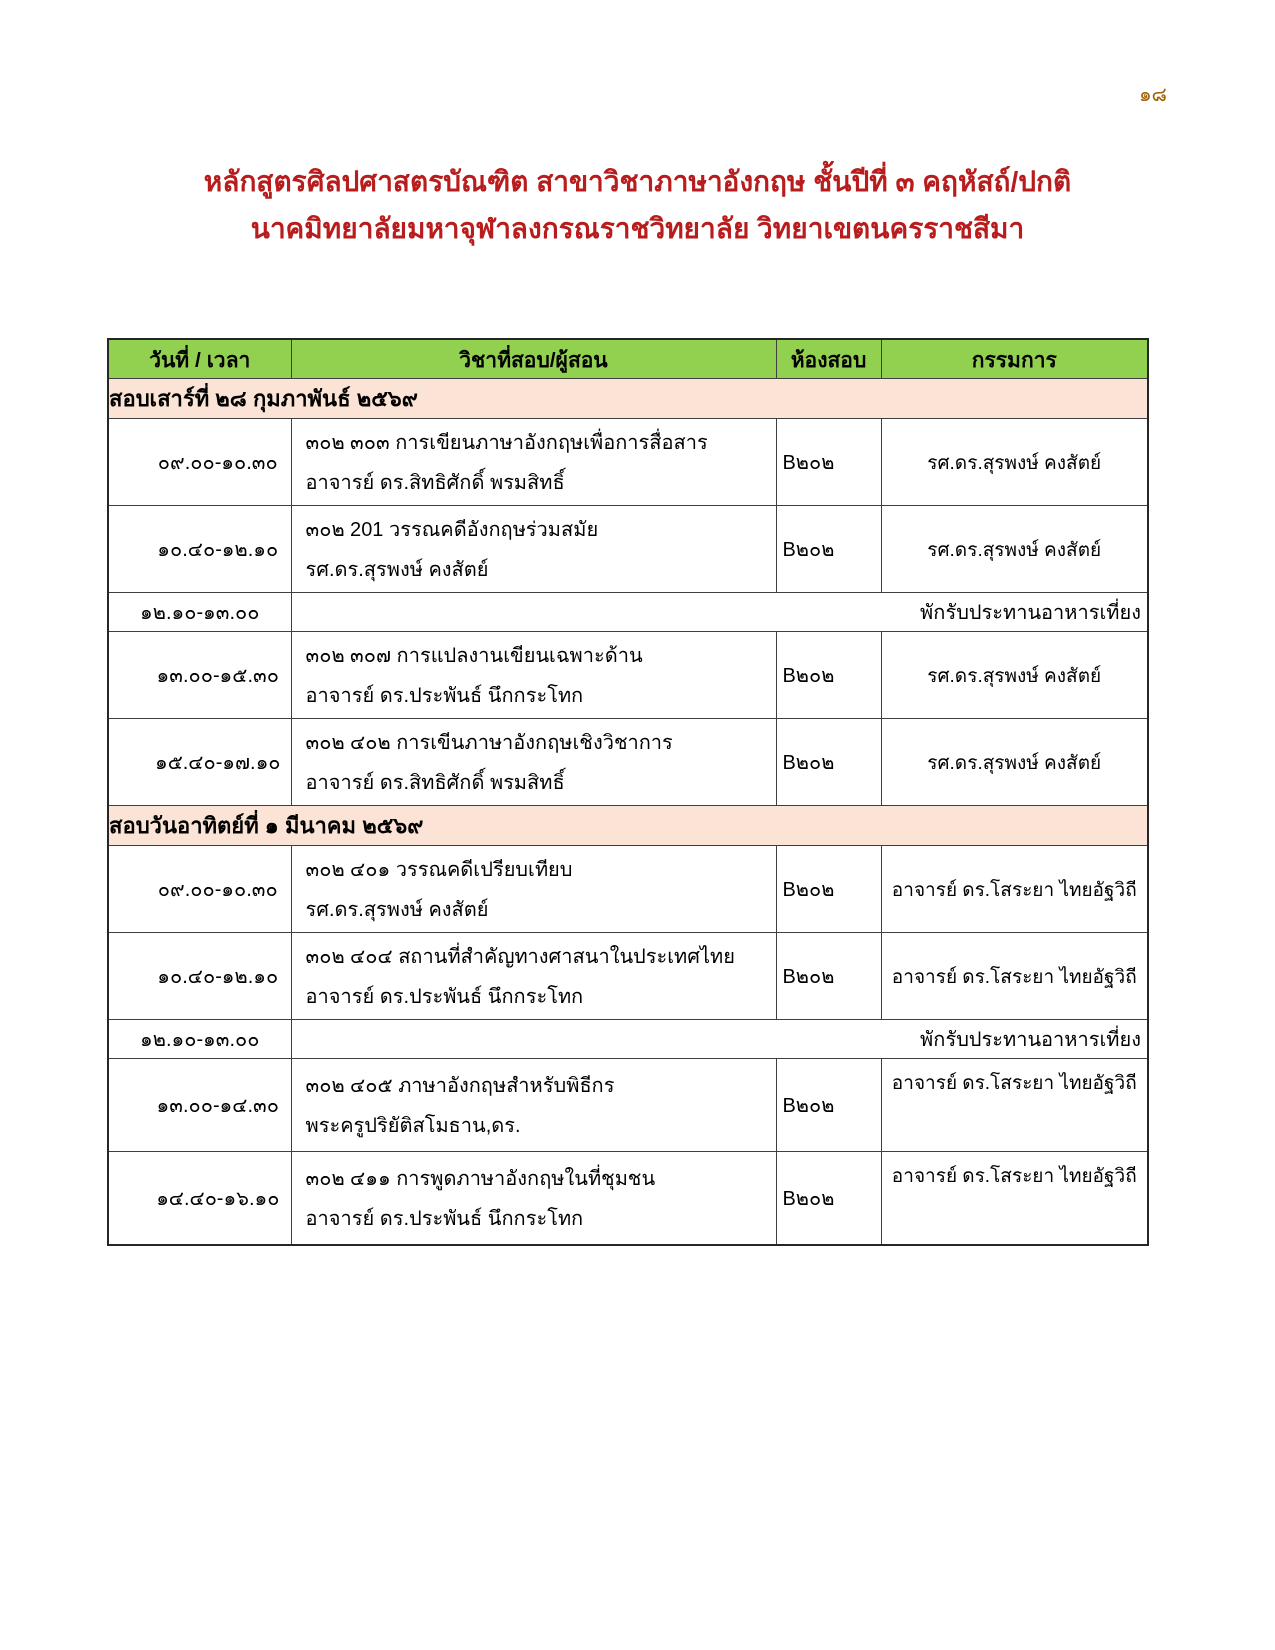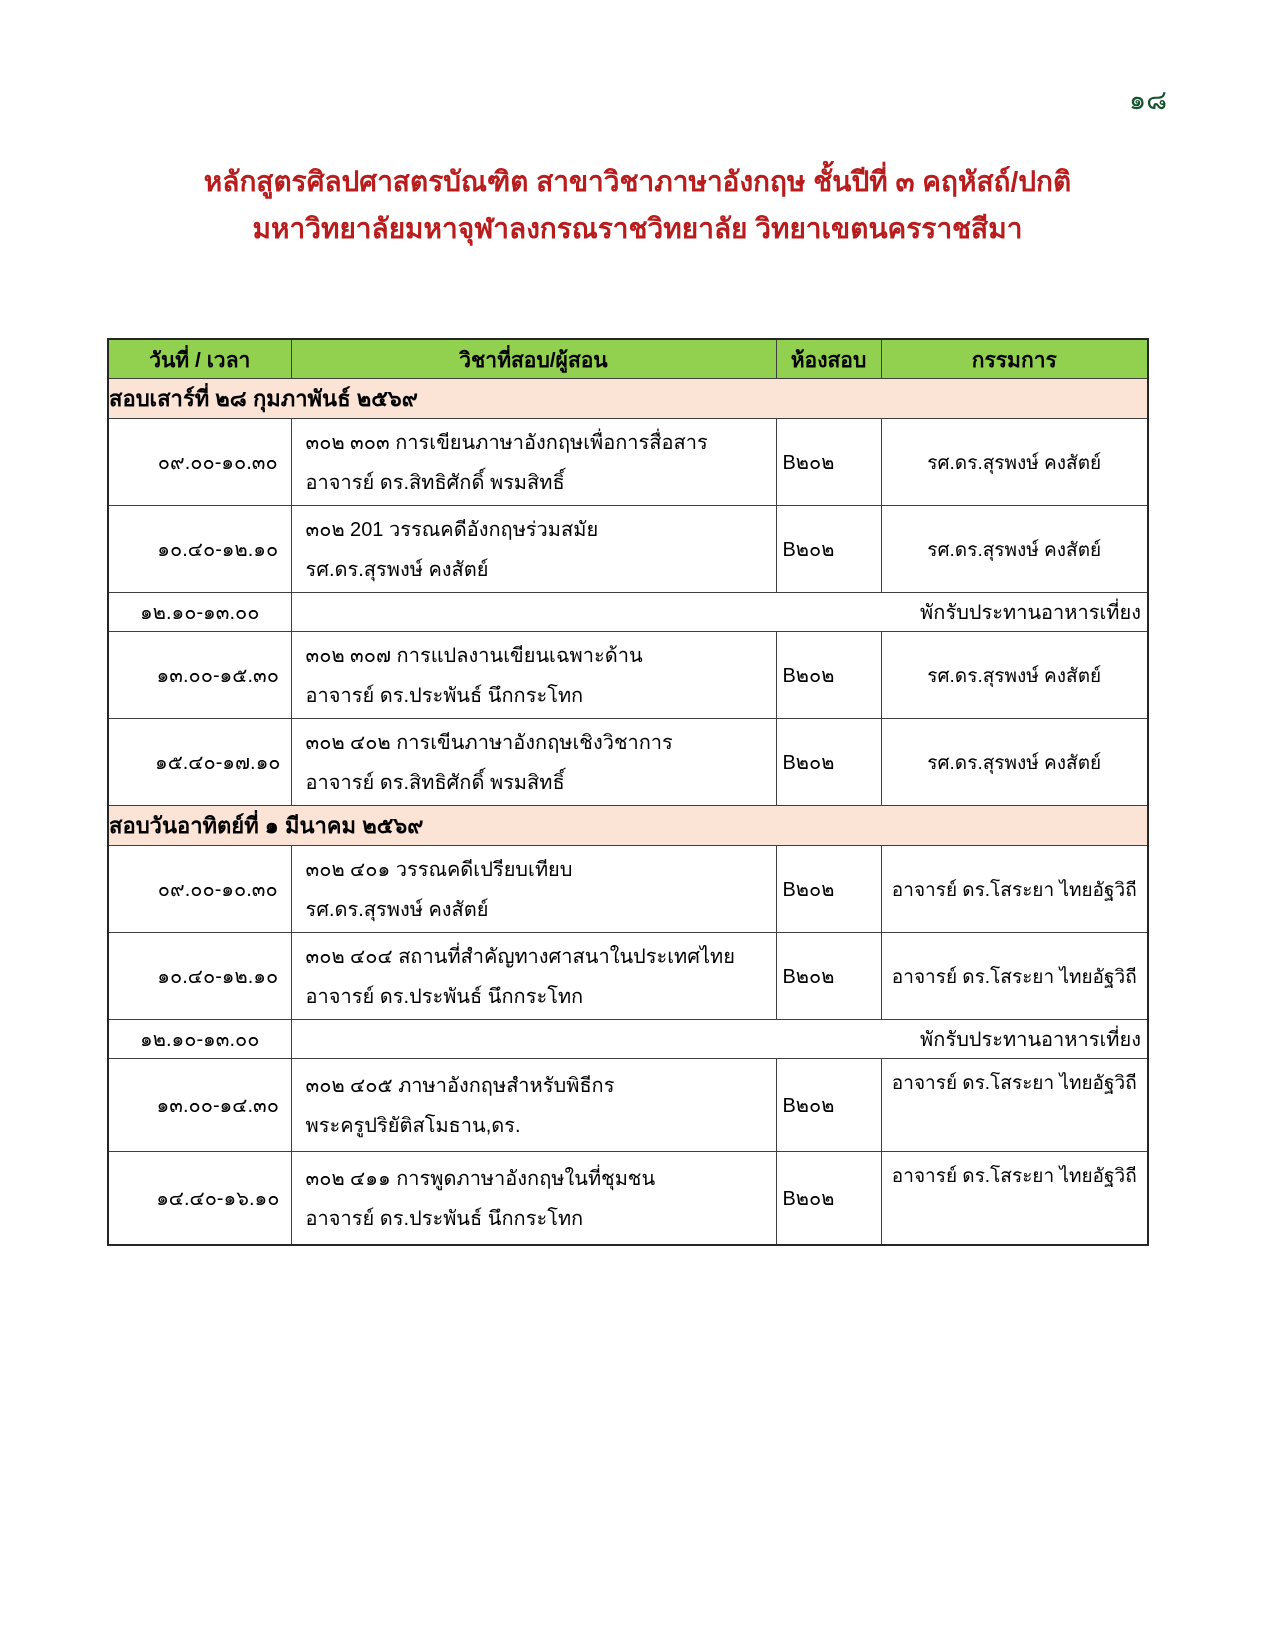--- a/index.html
+++ b/index.html
@@ -16,22 +16,22 @@
   }
   .page {
     position: absolute;
     inset: 0;
     background: #ffffff;
   }
   .page-number {
     position: absolute;
     top: 78px;
     right: 108px;
-    font-size: 27px;
-    color: #14532d;
+    font-size: 20px;
+    color: #a16207;
   }
   .title-block {
     position: absolute;
     top: 158px;
     left: 0;
     width: 100%;
     text-align: center;
     font-weight: bold;
     font-size: 28px;
     line-height: 47px;
@@ -109,21 +109,21 @@
 </style>
 </head>
 <body>
 
 <div class="page">
 
   <div class="page-number">๑๘</div>
 
   <div class="title-block">
     <div>หลักสูตรศิลปศาสตรบัณฑิต สาขาวิชาภาษาอังกฤษ ชั้นปีที่ ๓ คฤหัสถ์/ปกติ</div>
-    <div>มหาวิทยาลัยมหาจุฬาลงกรณราชวิทยาลัย วิทยาเขตนครราชสีมา</div>
+    <div>นาคมิทยาลัยมหาจุฬาลงกรณราชวิทยาลัย วิทยาเขตนครราชสีมา</div>
   </div>
 
   <table class="exam-table">
     <colgroup>
         <col style="width: 183px;">
         <col style="width: 485px;">
         <col style="width: 105px;">
         <col style="width: 267px;">
       </colgroup>
     <thead>

